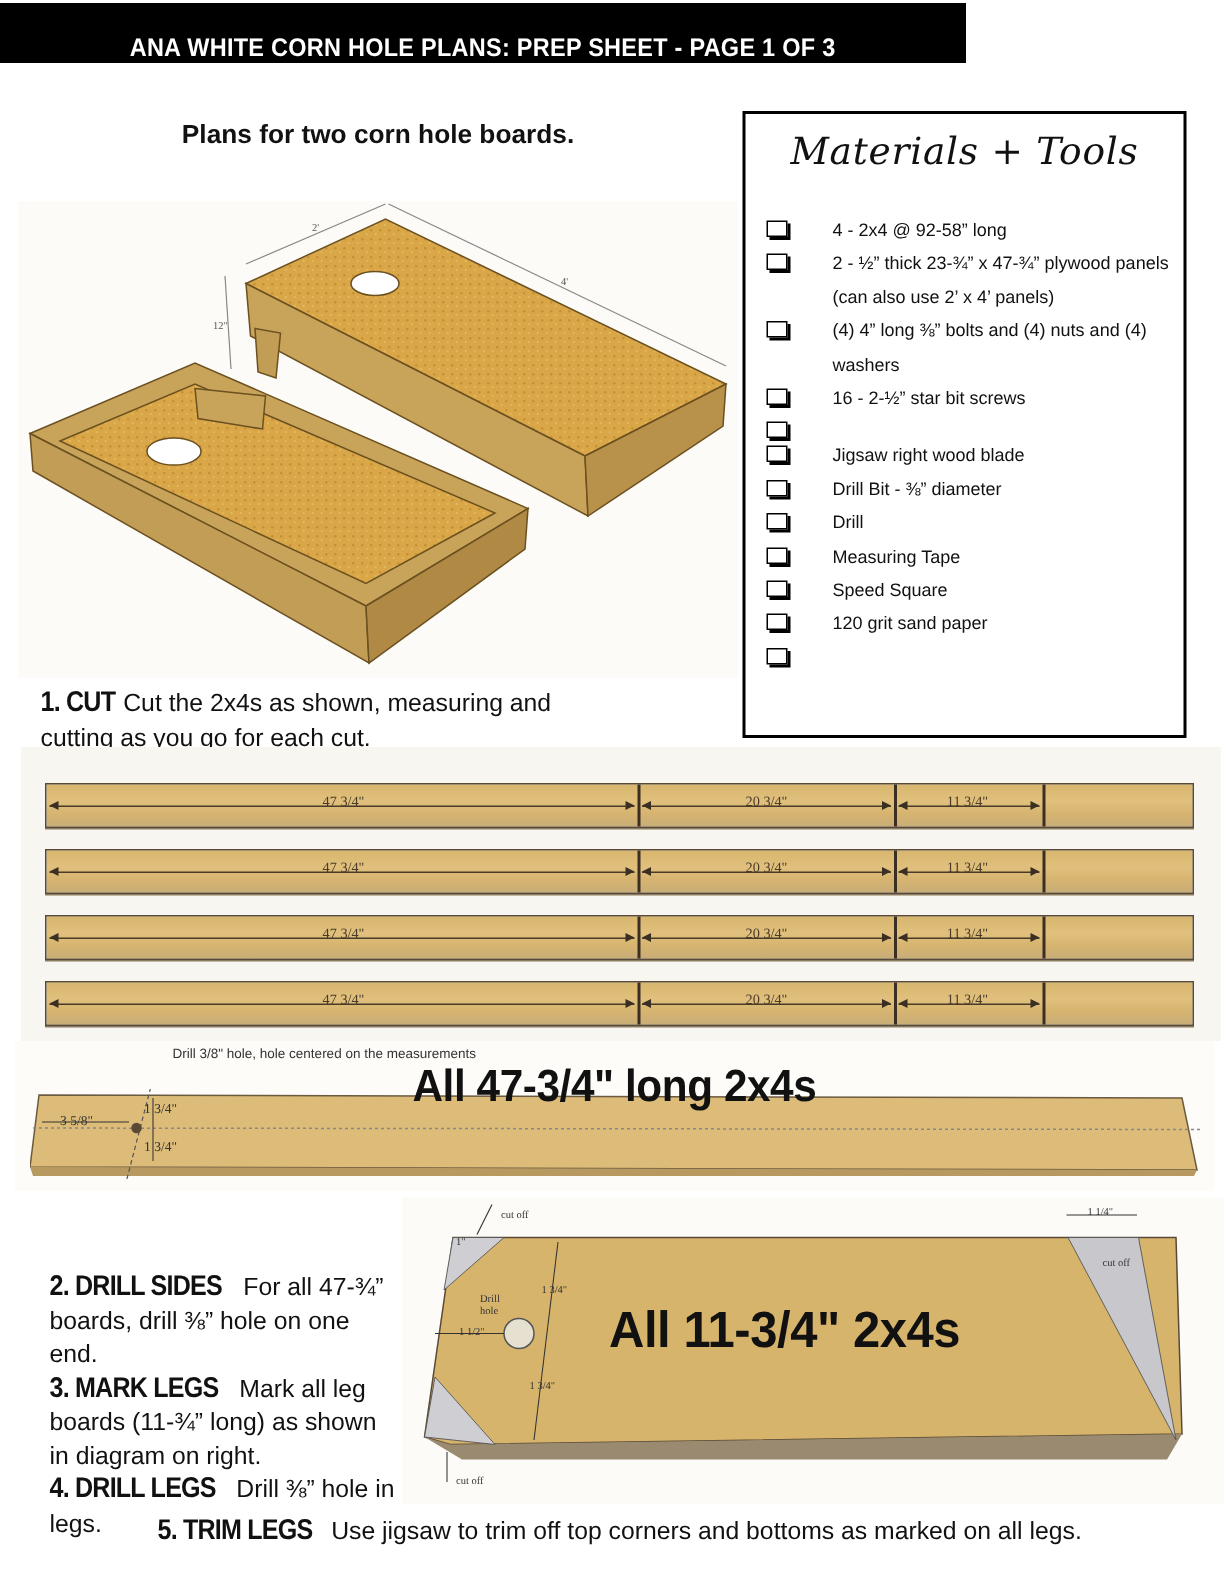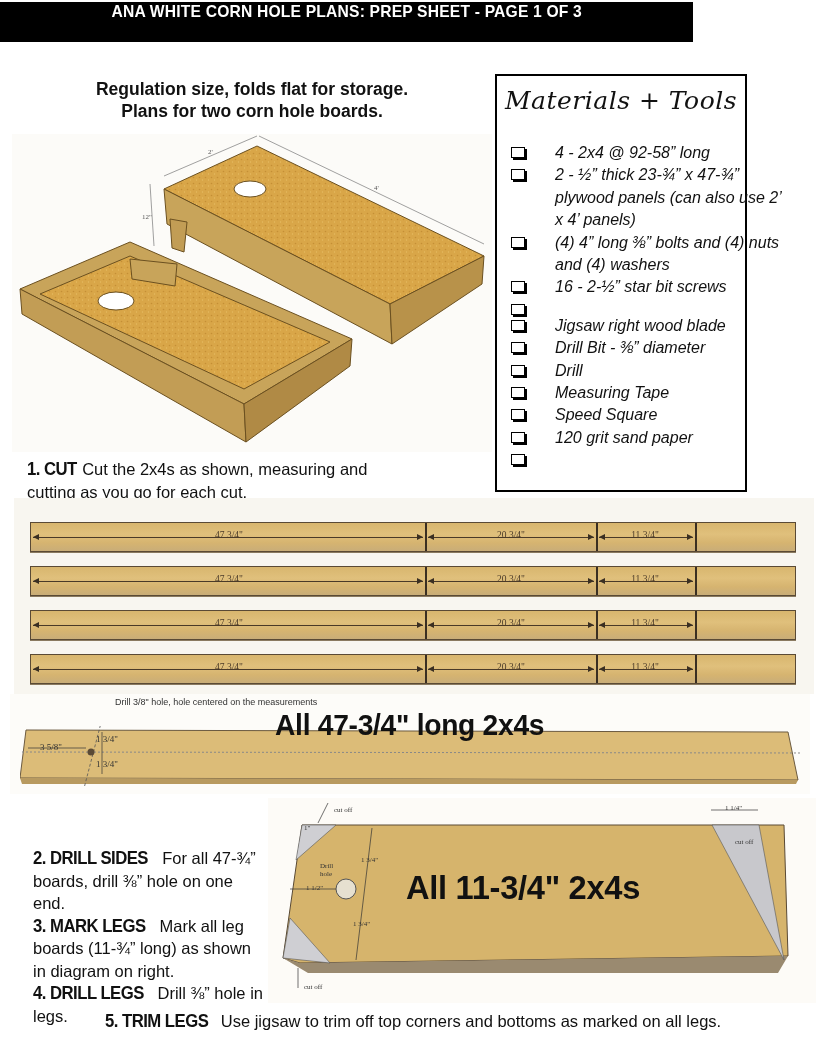--- a/index.html
+++ b/index.html
@@ -1,29 +1,29 @@
 <!DOCTYPE html>
 <html><head>
 <meta charset="utf-8">
 <style>
   * { box-sizing: border-box; margin: 0; padding: 0; }
   html, body { width: 816px; height: 1056px; background: #ffffff; overflow: hidden; }
   body { position: relative; font-family: "Liberation Sans", sans-serif; color: #111; }
 
-  .header-bar { position: absolute; left: 0; top: 2px; width: 693px; height: 40px; background: #000; display: flex; align-items: flex-start; justify-content: center; }
+  .header-bar { position: absolute; left: 0; top: 2px; width: 644px; height: 40px; background: #000; display: flex; align-items: flex-end; justify-content: center; }
   .header-title { color: #fff; font-weight: bold; font-size: 17px; letter-spacing: 0.2px; transform: scaleX(0.92); }
 
   .intro { position: absolute; left: 40px; top: 78px; width: 424px; text-align: center; font-weight: bold; font-size: 17.5px; line-height: 22px; }
 
   .hero { position: absolute; left: 12px; top: 134px; width: 480px; height: 318px; background: #fcfbf8; }
 
-  .materials { position: absolute; left: 495px; top: 74px; width: 252px; height: 418px; border: 2.5px solid #000; background: #fff; }
+  .materials { position: absolute; left: 495px; top: 74px; width: 296px; height: 418px; border: 2.5px solid #000; background: #fff; }
   .materials-title { text-align: center; font-family: "DejaVu Serif", serif; font-style: italic; font-size: 25px; margin-top: 10px; letter-spacing: 0.5px; }
   .mat-list { list-style: none; position: absolute; left: 14px; top: 66px; width: 276px; }
-  .mat-item { display: flex; font-size: 16px; line-height: 22.4px; font-style: italic; }
+  .mat-item { display: flex; font-size: 12px; line-height: 22.4px; }
   .checkbox { flex: 0 0 14px; width: 11px; height: 11px; margin-top: 5px; margin-right: 30px; border: 1.5px solid #000; box-shadow: 2px 2px 0 #000; background: #fff; }
   .mat-text { flex: 1; }
 
   .step { font-size: 16.5px; line-height: 22.5px; }
   .step-label { font-family: "Liberation Sans", sans-serif; font-weight: bold; font-size: 19px; letter-spacing: -0.6px; transform: scaleX(0.88); display: inline-block; transform-origin: left; margin-right: -6px; }
   .step1 { position: absolute; left: 27px; top: 458px; width: 360px; }
 
   .cut-panel { position: absolute; left: 14px; top: 498px; width: 800px; height: 196px; background: #f8f6f0; }
   .board { position: absolute; left: 16px; width: 766px; height: 30px; background: linear-gradient(180deg, #d8b66e 0%, #e0c07c 40%, #d6b470 70%, #c9ad78 100%); border: 1.5px solid #5a4a35; box-shadow: 0 1px 0 #8a7a60; }
   .seg-line { position: absolute; top: 0; bottom: 0; width: 1.5px; background: #3a2f22; }
@@ -48,21 +48,20 @@
   .step5 { position: absolute; left: 33px; top: 1010px; width: 760px; text-align: center; }
 </style>
 </head>
 <body>
 
 <div class="header-bar">
   <span class="header-title">ANA WHITE CORN HOLE PLANS: PREP SHEET - PAGE 1 OF 3</span>
 </div>
 
 <div class="intro">
-  <div>Regulation size, folds flat for storage.</div>
   <div>Plans for two corn hole boards.</div>
 </div>
 
 <div class="hero">
   <svg width="480" height="318" viewBox="0 0 480 318">
     <defs>
       <pattern id="cork" width="6" height="6" patternUnits="userSpaceOnUse">
         <rect width="6" height="6" fill="#d9a648"></rect>
         <circle cx="1.5" cy="1.5" r="0.8" fill="#c58f35"></circle>
         <circle cx="4.5" cy="4" r="0.7" fill="#e6bb62"></circle>

